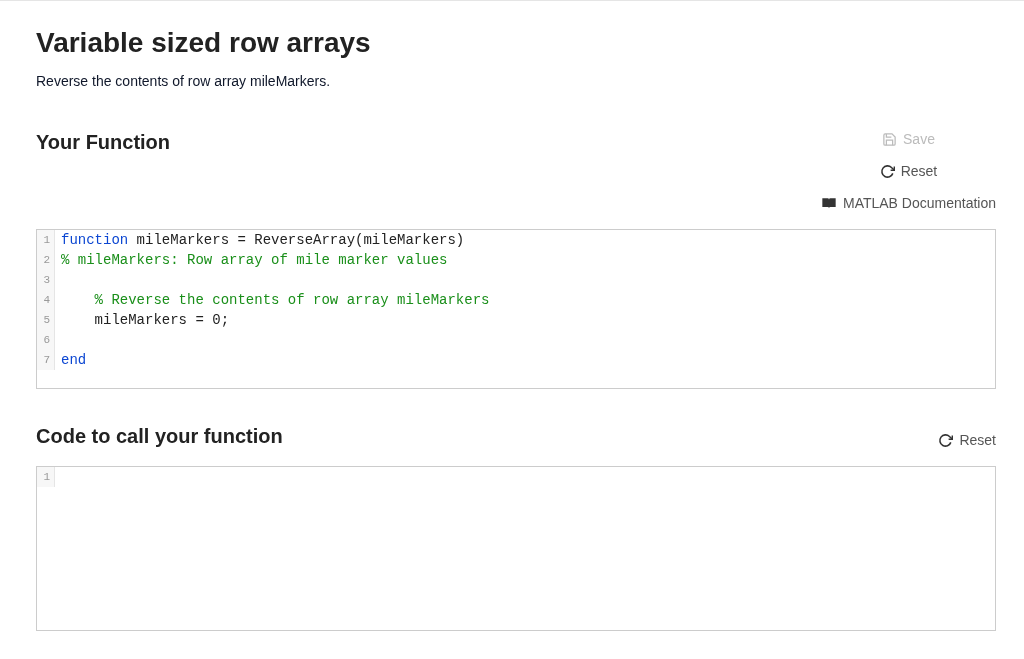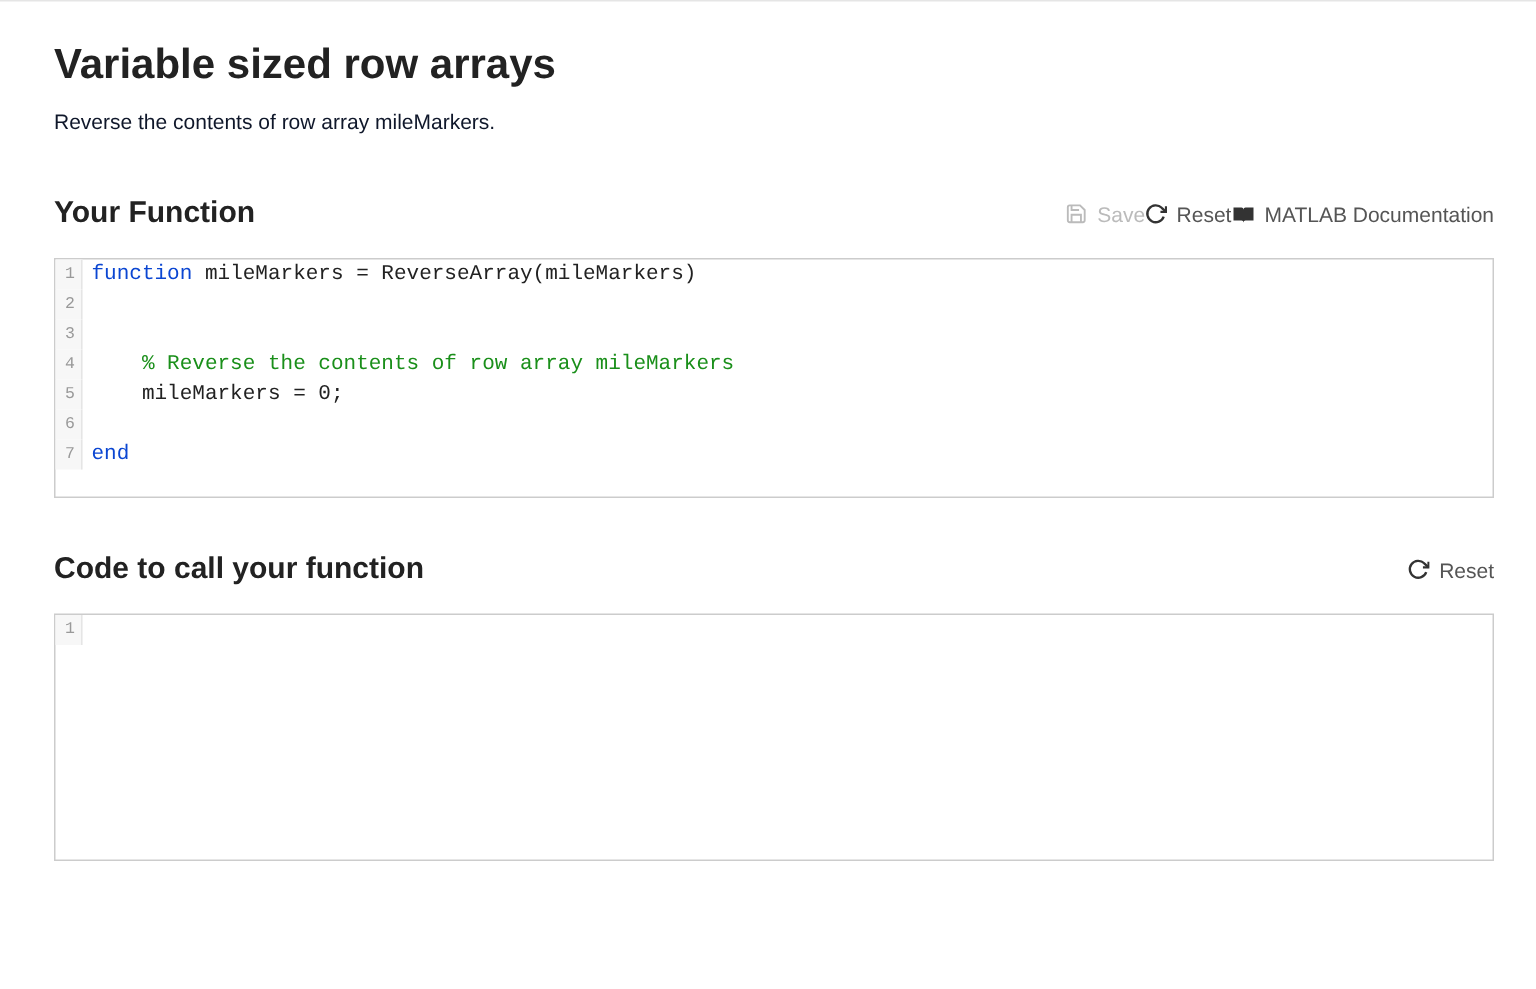--- a/index.html
+++ b/index.html
@@ -32,22 +32,24 @@
     margin-bottom: 18px;
   }
   .section-title {
     font-size: 20px;
     font-weight: 700;
     color: #222;
   }
   .toolbar {
     display: flex;
     align-items: center;
+    gap: 16px;
     font-size: 14px;
     color: #555;
+    flex-direction: column;
   }
   .tool-btn {
     display: inline-flex;
     align-items: center;
     gap: 6px;
     cursor: pointer;
   }
   .tool-btn.disabled {
     color: #bbb;
     cursor: default;
@@ -88,21 +90,21 @@
     padding-left: 6px;
     white-space: pre;
     text-align: center;
   }
   .tok-keyword { color: #0b46d2; }
   .tok-comment { color: #1a8f1a; }
   .tok-default { color: #222; }
   .section2-header {
     display: flex;
     justify-content: space-between;
-    align-items: center;
+    align-items: flex-end;
     margin-bottom: 18px;
   }
 </style>
 </head>
 <body>
 
 <div class="page">
 
   <h1 class="main-title">Variable sized row arrays</h1>
 
@@ -141,20 +143,21 @@
     </div>
   </div>
 
   <div class="code-editor tall" id="editor1">
       <div class="code-line">
         <div class="gutter">1</div>
         <div class="code-content"><span class="tok-keyword">function</span><span class="tok-default"> mileMarkers = ReverseArray(mileMarkers)</span></div>
       </div>
       <div class="code-line">
         <div class="gutter">2</div>
+        <div class="code-content"><span class="tok-comment">% mileMarkers: Row array of mile marker values</span></div>
       </div>
       <div class="code-line">
         <div class="gutter">3</div>
         <div class="code-content"><span class="tok-default"></span></div>
       </div>
       <div class="code-line">
         <div class="gutter">4</div>
         <div class="code-content"><span class="tok-comment">    % Reverse the contents of row array mileMarkers</span></div>
       </div>
       <div class="code-line">

